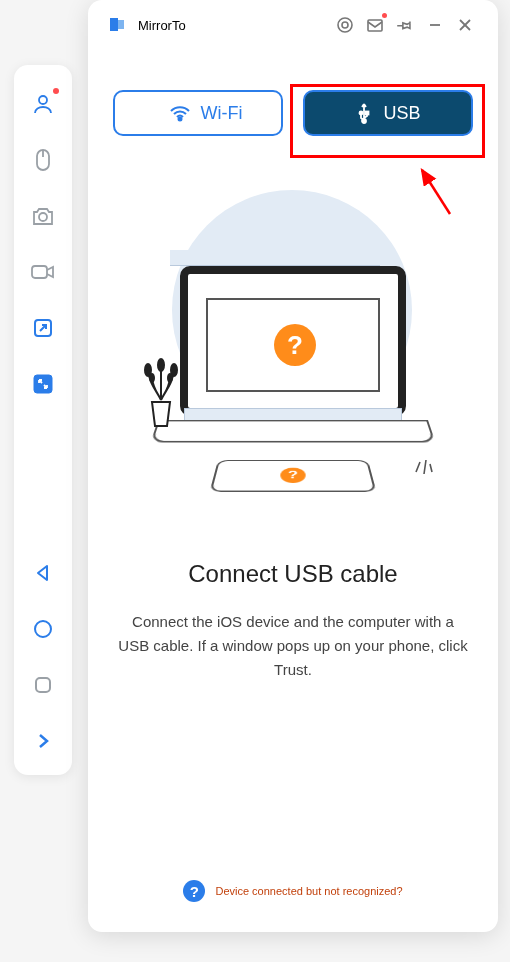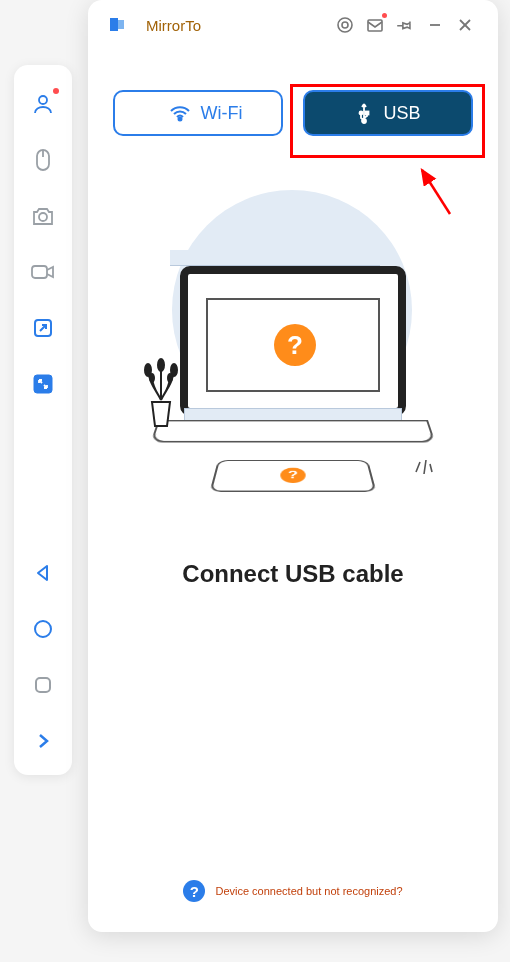--- a/index.html
+++ b/index.html
@@ -67,24 +67,23 @@
     }
     .logo-box {
       width: 22px;
       height: 22px;
       margin-right: 10px;
       display: flex;
       align-items: center;
       justify-content: center;
     }
     .app-title {
-      font-size: 15px;
-      color: #a16207;
+      font-size: 13px;
+      color: #000000;
       font-weight: 400;
-      margin-left: 8px;
     }
     .titlebar-spacer { flex: 1; }
     .titlebar-btn {
       width: 30px;
       height: 26px;
       display: flex;
       align-items: center;
       justify-content: center;
       cursor: pointer;
       position: relative;
@@ -257,21 +256,21 @@
     }
     .sparkle {
       position: absolute;
       right: 6px;
       top: 274px;
     }
     .heading {
       text-align: center;
       font-size: 24px;
       color: #222;
-      font-weight: 700;
+      font-weight: 400;
       margin-top: 26px;
       margin-bottom: 22px;
     }
     .desc {
       text-align: center;
       font-size: 15px;
       color: #444;
       line-height: 1.6;
       padding: 0 28px;
     }
@@ -450,20 +449,21 @@
           <ellipse cx="32" cy="28" rx="3" ry="5" fill="#222"></ellipse>
         <path d="M14 52 h18 l-3 24 h-12 z" fill="#fff" stroke="#222" stroke-width="2"></path>
       </svg>
       <svg class="sparkle" width="30" height="24">
         <path d="M4 18 l4-10 M12 20 l2-14 M20 18 l-2-8" stroke="#555" stroke-width="1.6"></path>
       </svg>
     </div>
   </div>
 
   <h2 class="heading">Connect USB cable</h2>
+  <p class="desc">Connect the iOS device and the computer with a USB cable. If a window pops up on your phone, click Trust.</p>
 
   <div class="footer-link">
     <div class="help-circle">?</div>
     <a class="link-text">Device connected but not recognized?</a>
   </div>
 </div>
 
 <div class="highlight-box" style="left:290px; top:84px; width:195px; height:74px;"></div>
 <svg class="arrow-overlay" style="left:410px; top:162px;" width="50" height="60">
   <defs>

